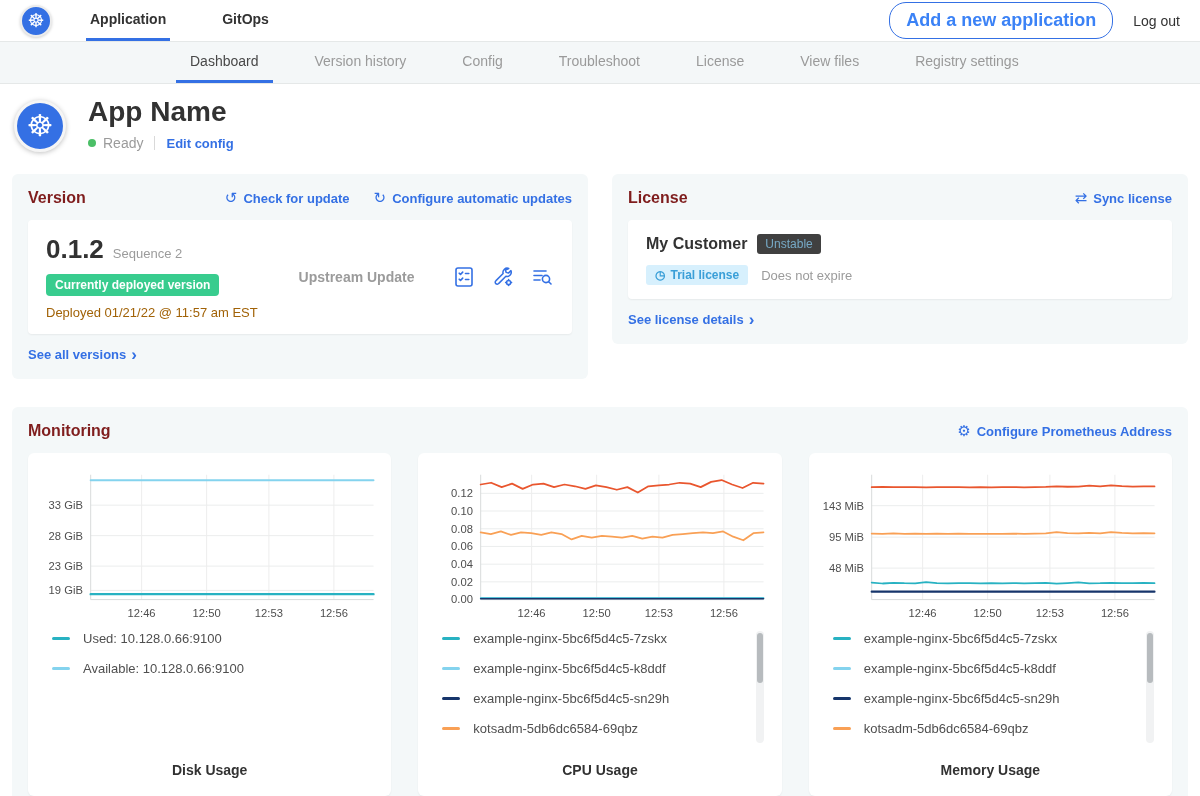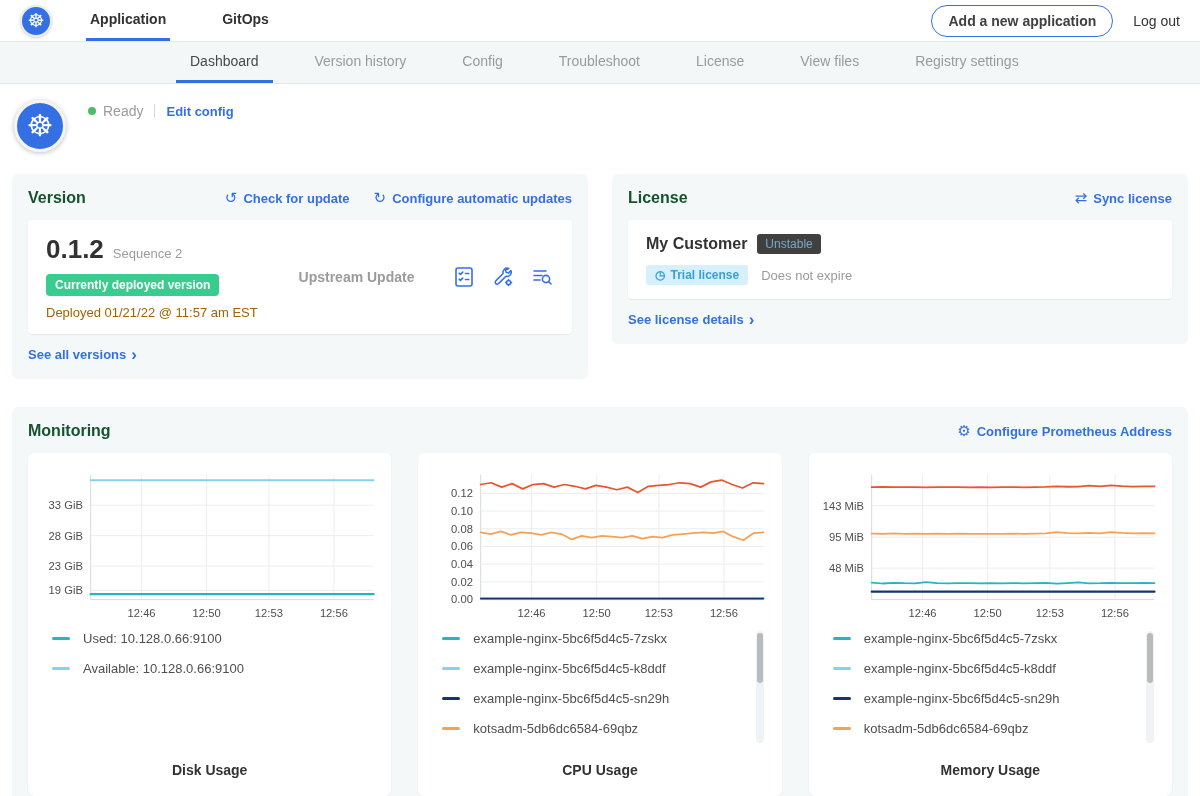--- a/index.html
+++ b/index.html
@@ -5,21 +5,21 @@
   * { margin:0; padding:0; box-sizing:border-box; }
   html,body { width:1200px; height:796px; background:#fff; font-family:"Liberation Sans", sans-serif; color:#323232; overflow:hidden; }
 
   
   .topnav { height:42px; display:flex; align-items:stretch; border-bottom:1px solid #e5e8e8; padding:0 20px; background:#fff; }
   .logo-badge { width:32px; height:32px; border-radius:50%; background:#3470e4; border:2px solid #ececec; box-shadow:0 1px 3px rgba(0,0,0,.18); color:#fff; font-size:19px; line-height:28px; text-align:center; align-self:center; }
   .topnav-tabs { display:flex; margin-left:34px;gap:16px; }
   .toptab { display:flex; align-items:center; padding:0 4px; margin-right:32px; font-size:14px; font-weight:bold; color:#323232; border-bottom:3px solid transparent; cursor:pointer; }
   .toptab.active { border-bottom-color:#3470e4; }
   .topnav-right { margin-left:auto; display:flex; align-items:center; }
-  .pill-btn { border:1px solid #3470e4; color:#404040; font-size:14px; font-weight:bold; padding:7px 16px; border-radius:17px; background:#fff; cursor:pointer; font-family:inherit; }
+  .pill-btn { border:1px solid #3470e4; color:#3b82f6; font-size:18px; font-weight:bold; padding:7px 16px; border-radius:17px; background:#fff; cursor:pointer; font-family:inherit; }
   .logout { font-size:14px; color:#323232; margin-left:20px; cursor:pointer; }
 
   
   .subnav { height:42px; background:#f4f7f8; border-bottom:1px solid #e5e8e8; display:flex; align-items:stretch; padding-left:176px; }
   .subtab { display:flex; align-items:center; padding:0 14px; margin-right:28px; font-size:14px; color:#9a9a9a; border-bottom:3px solid transparent; cursor:pointer; }
   .subtab.active { color:#484848; border-bottom-color:#3470e4; }
 
   
   .app-header { display:flex; padding:12px 0 14px 14px; background:#fff; }
   .app-icon { width:52px; height:52px; border-radius:50%; background:#3470e4; border:3px solid #f5f5f5; box-shadow:0 1px 5px rgba(0,0,0,.25); color:#fff; font-size:30px; line-height:46px; text-align:center; margin-top:4px; }
@@ -29,21 +29,21 @@
   .status-dot { width:8px; height:8px; border-radius:50%; background:#4bbf67; margin-right:7px; }
   .status-text { font-size:14px; color:#9b9b9b; }
   .vdiv { width:1px; height:14px; background:#d9d9d9; margin:0 11px; }
   .link { color:#3470e4; font-weight:bold; font-size:13px; cursor:pointer; text-decoration:none; }
 
   
   .main { padding:0 12px; }
   .cards-row { display:flex; gap:24px; margin-top:8px; }
   .card { background:#f4f8f9; border-radius:6px; padding:15px 16px 16px; flex:1; }
   .card-header { display:flex; align-items:center; }
-  .card-title { font-size:16px; font-weight:bold; color:#14532d; }
+  .card-title { font-size:16px; font-weight:bold; color:#7f1d1d; }
   .card-header-links { margin-left:auto; display:flex; align-items:center; gap:24px; }
   .icon-link { display:flex; align-items:center; gap:6px; color:#3470e4; font-weight:bold; font-size:13px; cursor:pointer; }
   .icon-link .glyph { font-size:15px; font-weight:normal; }
   .inner-panel { background:#fff; border-radius:4px; box-shadow:0 1px 2px rgba(0,0,0,.06); margin-top:13px; padding:14px 18px;justify-content:center; }
 
   
   .version-panel { display:flex; align-items:center; }
   .version-left { min-width:215px; }
   .version-line { display:flex; align-items:baseline; }
   .version-number { font-size:26px; font-weight:bold; color:#323232; }
@@ -99,20 +99,21 @@
     <div class="subtab">Config</div>
     <div class="subtab">Troubleshoot</div>
     <div class="subtab">License</div>
     <div class="subtab">View files</div>
     <div class="subtab">Registry settings</div>
   </div>
 
 <div class="app-header">
   <div class="app-icon"><span>☸</span></div>
   <div class="app-title-block">
+    <div class="app-title">App Name</div>
     <div class="app-status-row">
       <span class="status-dot"></span>
       <span class="status-text">Ready</span>
       <span class="vdiv"></span>
       <span class="link">Edit config</span>
     </div>
   </div>
 </div>
 
 <div class="main">

